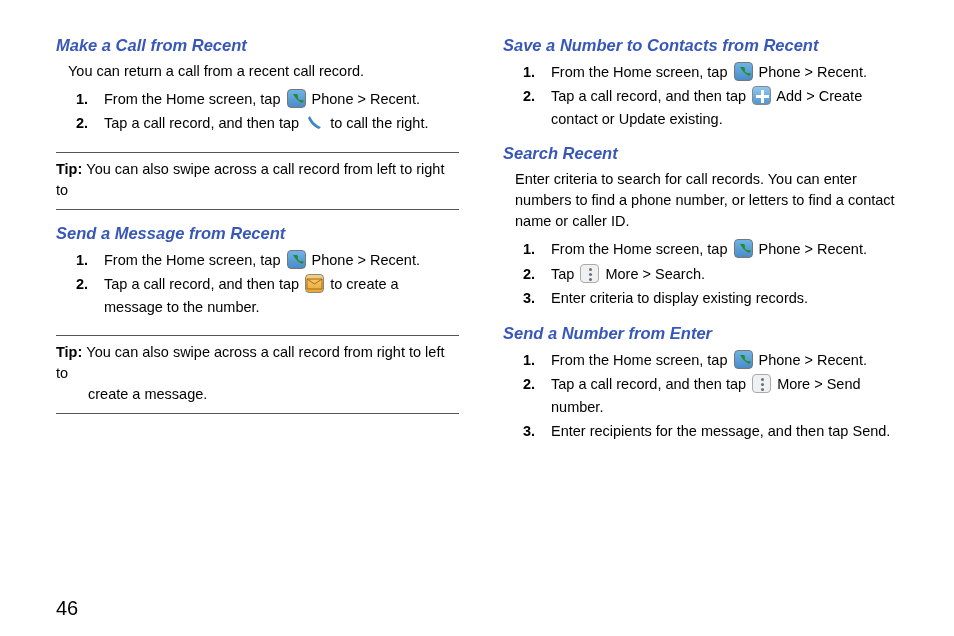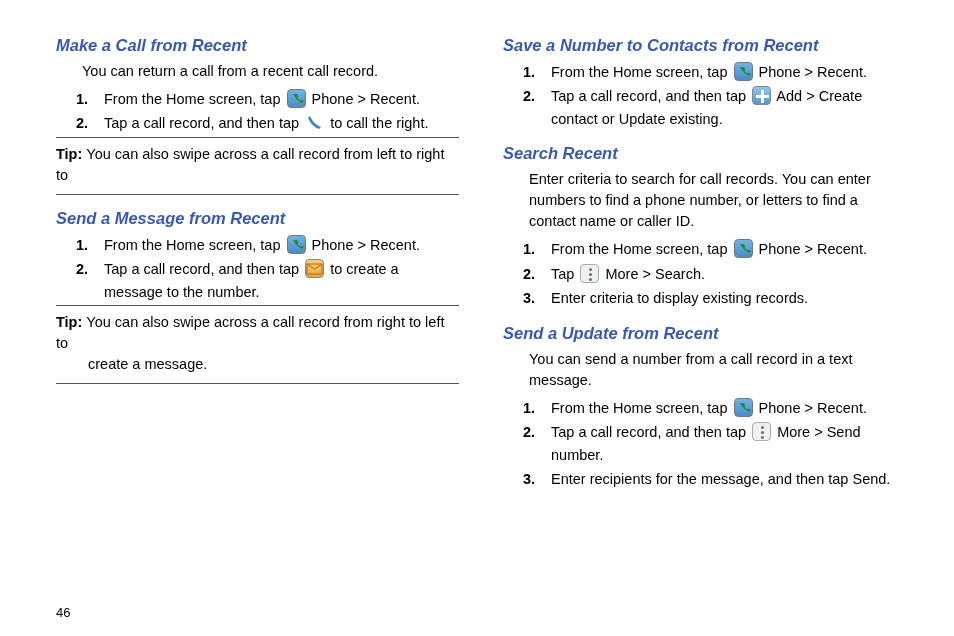--- a/index.html
+++ b/index.html
@@ -20,21 +20,21 @@
     font-style: italic;
     color: #3858b8;
     font-size: 16.5px;
     margin-bottom: 6px;
     margin-top: 0;
   }
   .section-heading.mt { margin-top: 14px; }
   .intro {
     font-size: 14.5px;
     line-height: 1.45;
-    margin-left: 26px;
+    margin-left: 12px;
     margin-bottom: 6px;
   }
   ol.steps {
     list-style: none;
     counter-reset: step;
     margin-left: 20px;
   }
   ol.steps > li {
     counter-increment: step;
     font-size: 14.5px;
@@ -46,21 +46,21 @@
   ol.steps > li::before {
     content: counter(step) ".";
     font-weight: 700;
     position: absolute;
     left: 0;
     top: 0;
   }
   .tip-block {
     border-top: 1px solid #555;
     border-bottom: 1px solid #555;
-    margin-top: 2px;
+    margin-top: 17px;
     margin-bottom: 14px;
     padding: 6px 0 8px 0;
     font-size: 14.5px;
     line-height: 1.45;
   }
   .tip-block .tip-label { font-weight: 700; }
   .tip-text { display: inline; }
   .tip-indent { margin-left: 32px; display: block; }
   strong.uiref { font-weight: 400; }
   .icon {
@@ -110,21 +110,21 @@
   }
   .icon-more::before {
     content:""; position:absolute; left:8px; top:3px; width:3px; height:3px;
     background:#6a7078; border-radius:50%;
     box-shadow: 0 5px 0 #6a7078, 0 10px 0 #6a7078;
   }
   .pagenum {
     position: absolute;
     bottom: 16px;
     left: 56px;
-    font-size: 13px;
+    font-size: 20px;
   }
 </style>
 </head>
 <body>
 
 <div class="columns">
 
   <div class="col">
 
     <h3 class="section-heading">Make a Call from Recent</h3>
@@ -194,22 +194,21 @@
       </li>
       <li>
         <span>Tap </span><span class="icon icon-more"></span>
         <strong class="uiref">More &gt; Search</strong><span>.</span>
       </li>
       <li>
         <span>Enter criteria to display existing records.</span>
       </li>
     </ol>
 
-    <h3 class="section-heading mt">Send a Update from Recent</h3>
-    <p class="intro">You can send a number from a call record in a text message.</p>
+    <h3 class="section-heading mt">Send a Number from Enter</h3>
     <ol class="steps">
       <li>
         <span>From the Home screen, tap </span><span class="icon icon-phone"><svg width="17" height="17" viewBox="0 0 17 17">
               <path d="M4 3c2 4 5 7 9 9l2-2c-1-1-2-1-3-1-1 1-4-2-3-3 0-1 0-2-1-3z" fill="#2a8b2a"></path>
             </svg></span>
         <strong class="uiref">Phone &gt; Recent</strong><span>.</span>
       </li>
       <li>
         <span>Tap a call record, and then tap </span><span class="icon icon-more"></span>
         <strong class="uiref">More &gt; Send number</strong><span>.</span>

